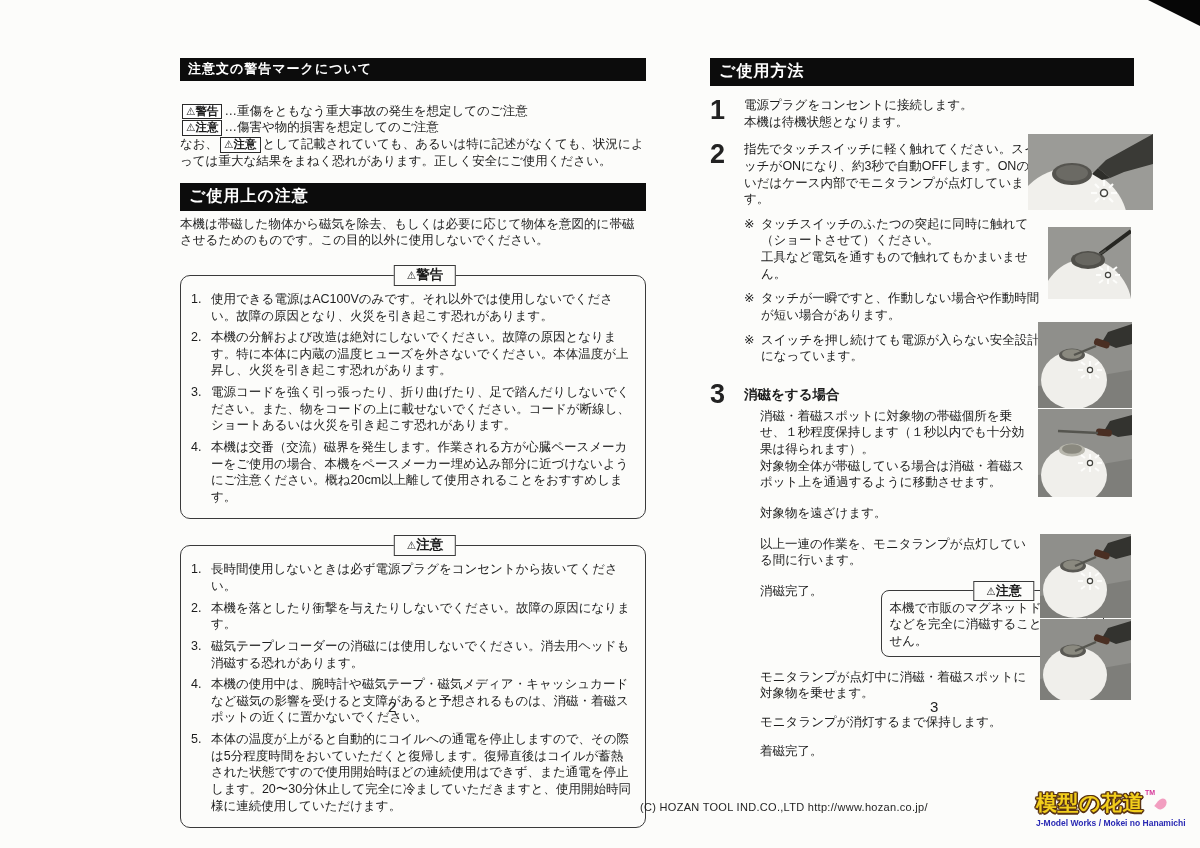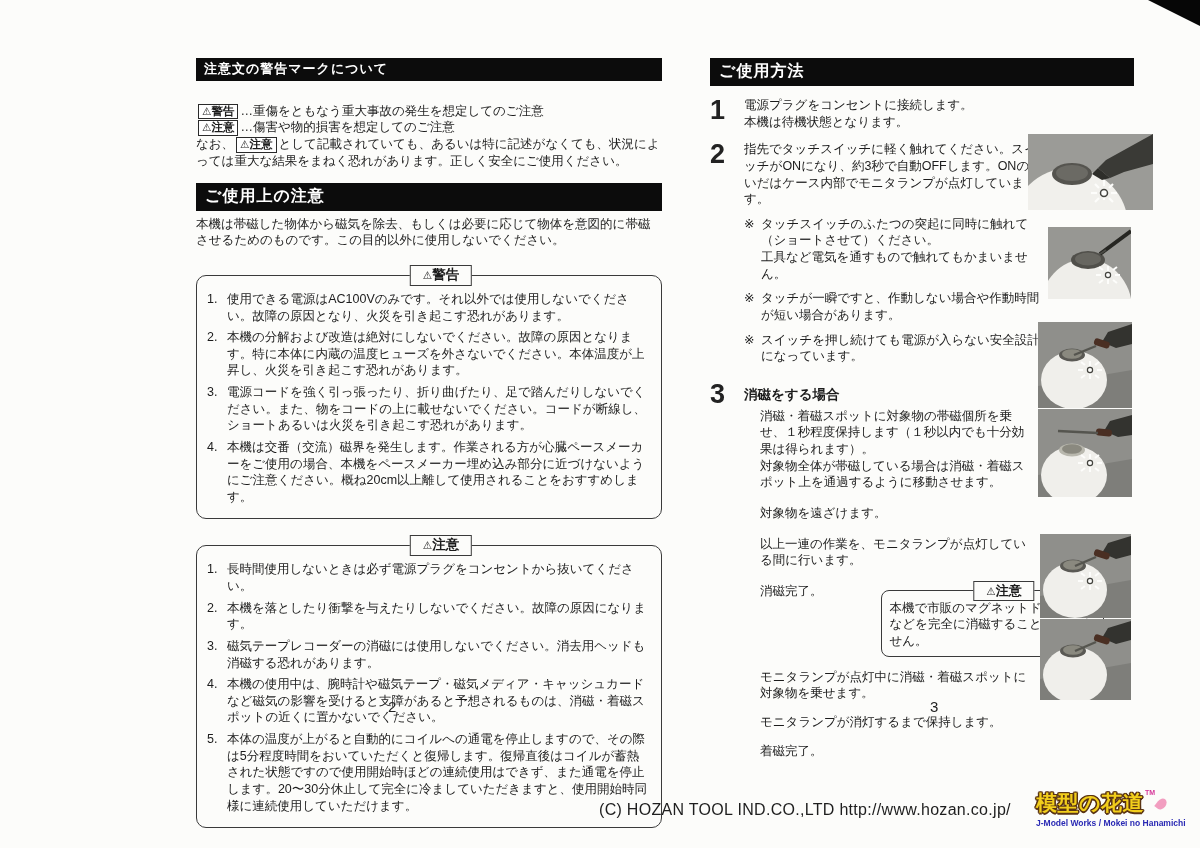--- a/index.html
+++ b/index.html
@@ -6,21 +6,21 @@
   body{
     width:1200px;height:848px;position:relative;overflow:hidden;
     background:#fcfcfa;color:#1c1c1c;
     font-family:"Liberation Sans","DejaVu Sans",sans-serif;
   }
   .corner-wedge{
     position:absolute;top:0;right:0;width:0;height:0;
     border-left:52px solid transparent;border-top:26px solid #060606;
   }
   
-  .col-left{position:absolute;left:196px;top:0;width:466px;}
+  .col-left{position:absolute;left:180px;top:0;width:466px;}
   .col-right{position:absolute;left:710px;top:0;width:424px;}
   
   .bar{background:#0c0c0c;color:#fff;font-weight:bold;letter-spacing:1px;}
   .bar-sm{font-size:13px;padding:2px 8px 3px 8px;margin-top:58px;}
   .bar-lg{font-size:16px;padding:3px 9px 4px 9px;}
   .col-left .bar-lg{margin-top:13px;}
   .col-right .bar-lg{margin-top:58px;}
   
   .txt{font-size:12.5px;line-height:1.33;}
   .intro{margin-top:5px;}
@@ -65,21 +65,21 @@
   .jika-heading{font-weight:bold;font-size:13.5px;margin:16px 0 0 34px;}
   .jika-paras{margin-left:50px;width:268px;}
   .jika-paras p{margin:12px 0 0 0;}
   
   .pagenum{position:absolute;top:698px;font-size:15px;color:#222;}
   .pagenum-2{left:388px;}
   .pagenum-3{left:930px;}
   
   .photo{position:absolute;display:block;}
   
-  .copyright{position:absolute;left:599px;top:801px;font-size:16px;color:#1e1e1e;letter-spacing:0.3px;}
+  .copyright{position:absolute;left:640px;top:801px;font-size:11px;color:#1e1e1e;letter-spacing:0.3px;}
   .logo{position:absolute;left:1036px;top:789px;width:160px;}
   .logo-title-row{position:relative;white-space:nowrap;}
   .logo-title{
     font-size:21px;font-weight:bold;color:#f2ce1b;letter-spacing:0.5px;
     text-shadow:-1.5px 0 #5a3413,1.5px 0 #5a3413,0 -1.5px #5a3413,0 1.5px #5a3413,
                 -1px -1px #5a3413,1px 1px #5a3413,-1px 1px #5a3413,1px -1px #5a3413;
   }
   .logo-tm{font-size:7px;font-weight:bold;color:#d6379a;vertical-align:top;margin-left:1px;}
   .logo-petal{
     display:inline-block;width:9px;height:12px;background:#f29ec0;

